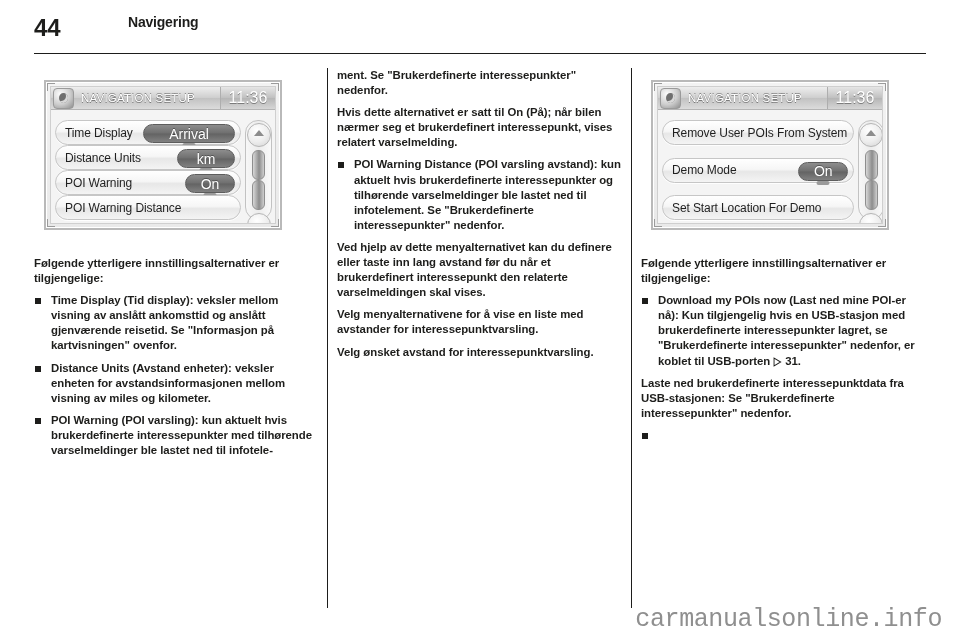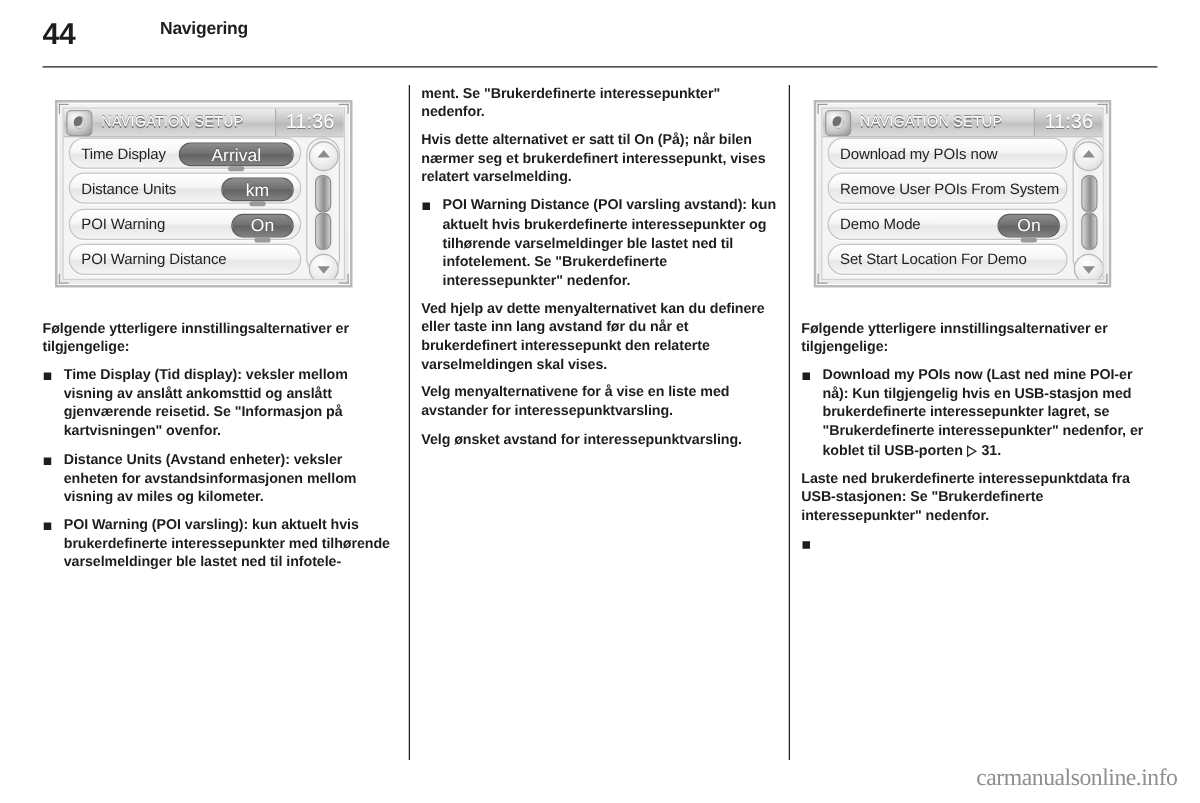--- a/index.html
+++ b/index.html
@@ -168,21 +168,21 @@
     font-size: 16px;
     color: #ffffff;
     text-shadow: 0 1px 0 #7c7c7c;
   }
 
   
   .list-area {
     position: absolute;
     left: 0; right: 0; top: 23px; bottom: 0;
     display: flex;
-    padding: 0 3px 3px 4px;
+    padding: 10px 3px 3px 4px;
     box-sizing: border-box;
     background: #f4f4f4;
   }
   .rows {
     flex: 1 1 auto;
     display: flex;
     flex-direction: column;
     justify-content: space-between;
   }
   .row {
@@ -318,24 +318,24 @@
   .arrow-ref {
     display: inline-block;
     transform: scaleX(0.85);
   }
 
   
   .watermark {
     position: absolute;
     right: 18px;
     bottom: 8px;
-    font-size: 19px;
+    font-size: 25px;
     color: #8f8f8f;
     letter-spacing: -0.4px;
-    font-family: Liberation Serif, serif;
+    font-family: Liberation Mono, monospace;
   }
 </style>
 </head>
 <body>
 
 <div class="page-header">
   <div class="page-number">44</div>
   <div class="page-title">Navigering</div>
 </div>
 <div class="header-rule"></div>
@@ -446,23 +446,20 @@
 
           <div class="titlebar">
             <div class="app-icon"></div>
             <div class="title-text">NAVIGATION SETUP</div>
             <div class="clock">11:36</div>
           </div>
 
           <div class="list-area">
             <div class="rows">
 
-              <div class="row">
-                <span class="row-label">Download my POIs now</span>
-              </div>
 
               <div class="row">
                 <span class="row-label">Remove User POIs From System</span>
               </div>
 
               <div class="row">
                 <span class="row-label">Demo Mode</span>
                 <span class="value-pill narrow">On</span>
               </div>
 

